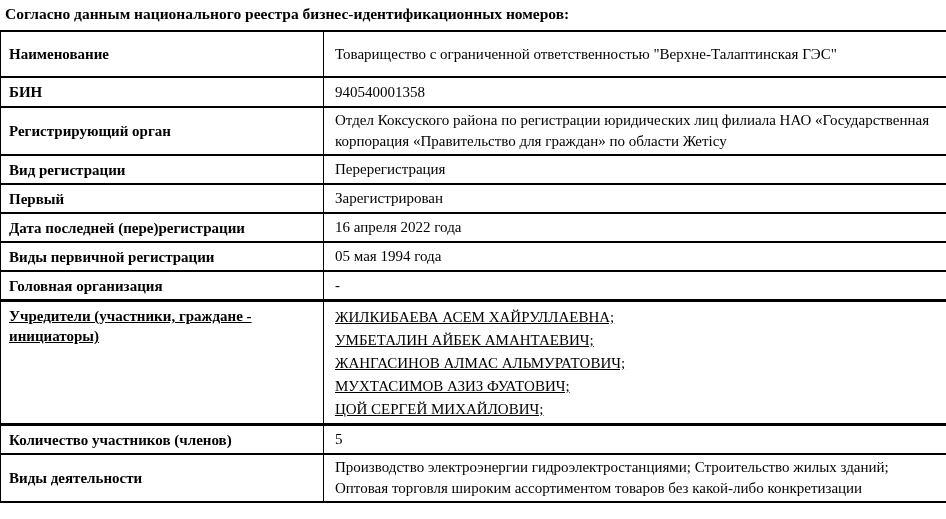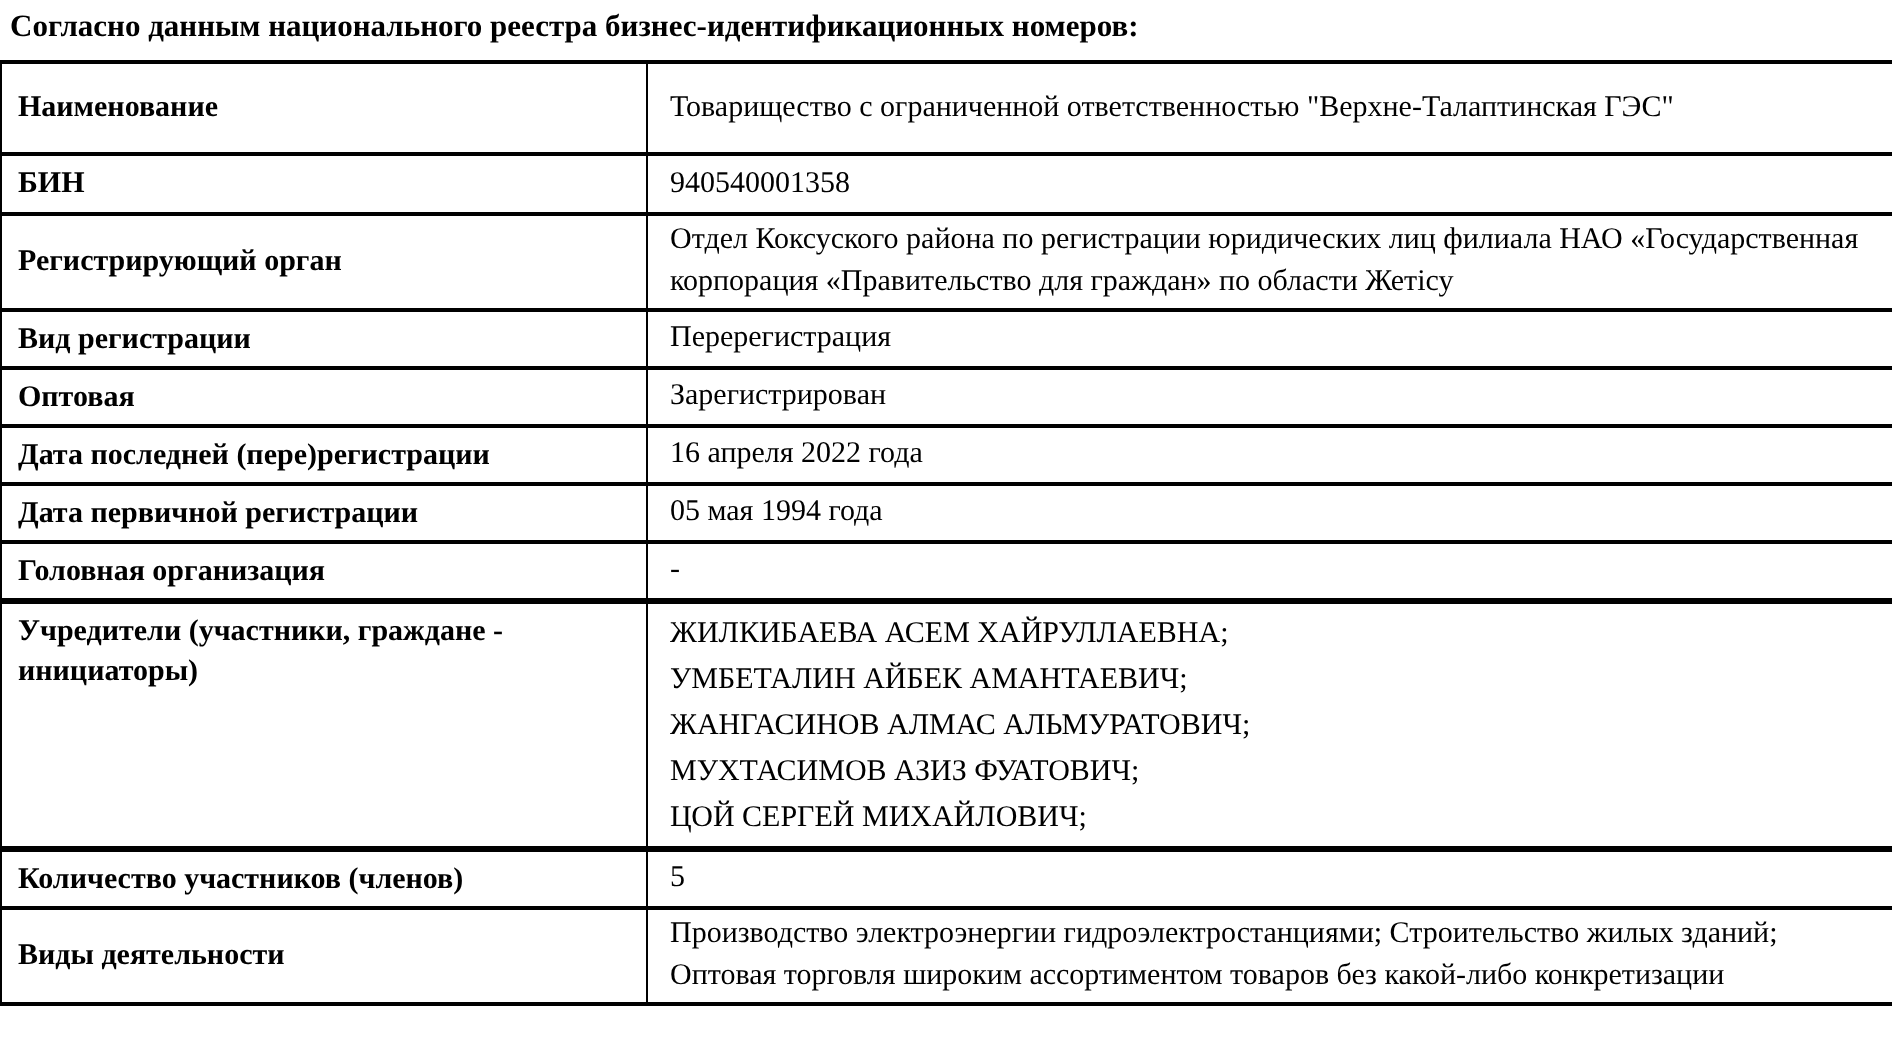--- a/index.html
+++ b/index.html
@@ -51,21 +51,21 @@
   
   tr.r0  td { height: 40px; }
   tr.r1  td { height: 24px; }
   tr.r2  td { height: 42px; }
   tr.r3  td { height: 23px; margin-left: 48px; }
   tr.r4  td { height: 23px; }
   tr.r5  td { height: 23px; }
   tr.r6  td { height: 23px; }
   tr.r7  td { height: 23px; }
   tr.r8  td { height: 21px; }
-  tr.r9  td { height: 110px; }
+  tr.r9  td { height: 110px; text-decoration: underline; }
   tr.r10 td { height: 23px; }
   tr.r11 td { height: 41px; }
 </style>
 </head>
 <body>
 
 <div class="title">Согласно данным национального реестра бизнес-идентификационных номеров:</div>
 
 <table class="registry">
   <colgroup>
@@ -83,29 +83,29 @@
     </tr>
     <tr class="r2">
       <td class="label">Регистрирующий орган</td>
       <td class="value">Отдел Коксуского района по регистрации юридических лиц филиала НАО «Государственная корпорация «Правительство для граждан» по области Жетісу</td>
     </tr>
     <tr class="r3">
       <td class="label">Вид регистрации</td>
       <td class="value">Перерегистрация</td>
     </tr>
     <tr class="r4">
-      <td class="label">Оптовая</td>
+      <td class="label">Первый</td>
       <td class="value">Зарегистрирован</td>
     </tr>
     <tr class="r5">
       <td class="label">Дата последней (пере)регистрации</td>
       <td class="value">16 апреля 2022 года</td>
     </tr>
     <tr class="r6">
-      <td class="label">Дата первичной регистрации</td>
+      <td class="label">Виды первичной регистрации</td>
       <td class="value">05 мая 1994 года</td>
     </tr>
     <tr class="r7">
       <td class="label">Головная организация</td>
       <td class="value">-</td>
     </tr>
     <tr class="r9 thick-top">
       <td class="label top">Учредители (участники, граждане - инициаторы)</td>
       <td class="value top">
         <div class="vline">ЖИЛКИБАЕВА АСЕМ ХАЙРУЛЛАЕВНА;</div>

